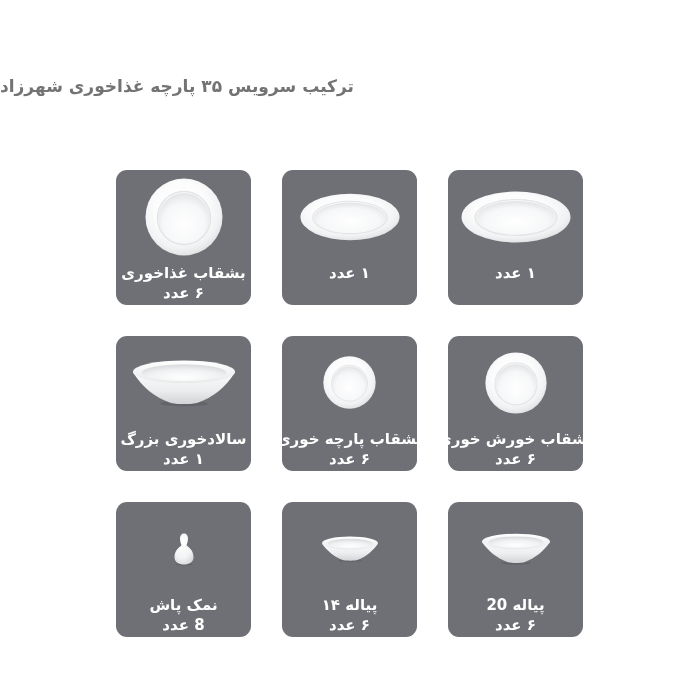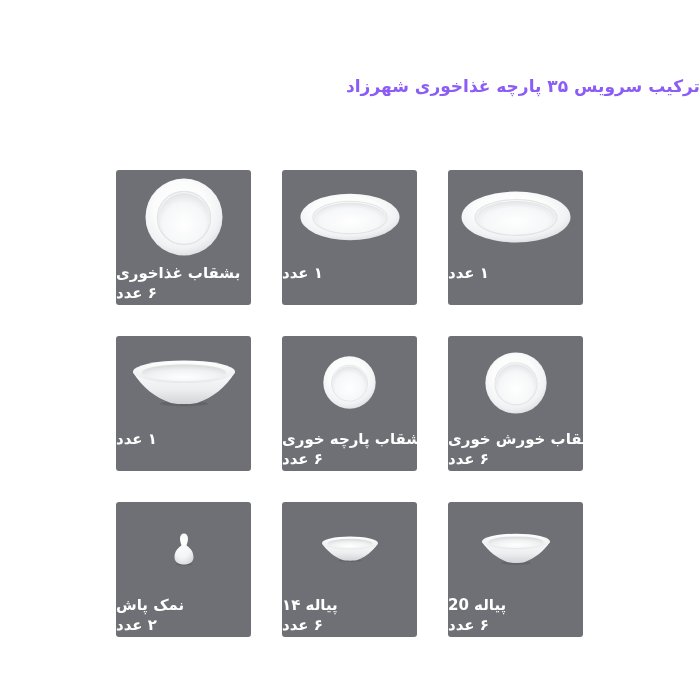--- a/index.html
+++ b/index.html
@@ -2,31 +2,31 @@
 <html lang="fa" dir="rtl"><head>
 <meta charset="utf-8">
 <style>
   html,body{margin:0;padding:0;}
   body{
     width:700px;height:700px;background:#ffffff;position:relative;overflow:hidden;
     font-family:"DejaVu Sans", sans-serif;direction:rtl;
   }
   .title{
     position:absolute;top:76px;left:0;width:100%;margin:0;
-    text-align:right;font-size:17px;font-weight:bold;color:#8b5cf6;
+    text-align:left;font-size:17px;font-weight:bold;color:#737373;
     letter-spacing:0;
   }
   .grid{
     position:absolute;top:170px;right:117px;
     display:grid;grid-template-columns:repeat(3,135px);grid-auto-rows:135px;
     gap:31px;direction:rtl;
   }
   .cell{
-    background:#6e7075;border-radius:3px;
-    display:flex;flex-direction:column;align-items:flex-end;
+    background:#6e7075;border-radius:11px;
+    display:flex;flex-direction:column;align-items:center;
     color:#ffffff;
   }
   .dish{
     height:93px;width:100%;
     display:flex;align-items:center;justify-content:center;
   }
   .iname,.icount{
     font-size:15px;font-weight:bold;line-height:20px;white-space:nowrap;
   }
   svg{display:block;}
@@ -133,20 +133,21 @@
 
   <div class="cell">
     <div class="dish">
       <svg width="108" height="48" viewBox="0 0 110 48">
         <ellipse cx="55" cy="45" rx="25" ry="2.6" fill="#000000" opacity="0.10"></ellipse>
         <path d="M3,13 C12,28 26,39 41,44 C46,45.8 64,45.8 69,44 C84,39 98,28 107,13 Z" fill="url(#bodyG)"></path>
         <ellipse cx="55" cy="12.5" rx="52" ry="11.5" fill="url(#rimG)"></ellipse>
         <ellipse cx="55" cy="13.5" rx="43" ry="8.6" fill="url(#innerG)"></ellipse>
       </svg>
     </div>
+    <div class="iname">سالادخوری بزرگ</div>
     <div class="icount">۱ عدد</div>
   </div>
 
   <div class="cell">
     <div class="dish">
       <svg width="72" height="32" viewBox="0 0 72 32">
         <ellipse cx="36" cy="30" rx="15" ry="1.8" fill="#000000" opacity="0.10"></ellipse>
         <path d="M2,9 C8,18 17,25 27,29 C30.5,30.3 41.5,30.3 45,29 C55,25 64,18 70,9 Z" fill="url(#bodyG)"></path>
         <ellipse cx="36" cy="8.5" rx="34" ry="7.8" fill="url(#rimG)"></ellipse>
         <ellipse cx="36" cy="9.2" rx="27.5" ry="5.8" fill="url(#innerG)"></ellipse>
@@ -170,16 +171,16 @@
   </div>
 
   <div class="cell">
     <div class="dish">
       <svg width="24" height="34" viewBox="0 0 24 34">
         <ellipse cx="12" cy="32.3" rx="8.5" ry="1.4" fill="#000000" opacity="0.10"></ellipse>
         <path d="M12,1.5 C14.5,1.5 16,3.5 16,6.5 C16,9.5 15,11.5 14.5,13.5 C18.5,16 21.5,20 21.5,25 C21.5,30.5 17,32.5 12,32.5 C7,32.5 2.5,30.5 2.5,25 C2.5,20 5.5,16 9.5,13.5 C9,11.5 8,9.5 8,6.5 C8,3.5 9.5,1.5 12,1.5 Z" fill="url(#shakerG)"></path>
       </svg>
     </div>
     <div class="iname">نمک پاش</div>
-    <div class="icount">۲ عدد</div>
+    <div class="icount">8 عدد</div>
   </div>
 
 </div>
 
 </body></html>

